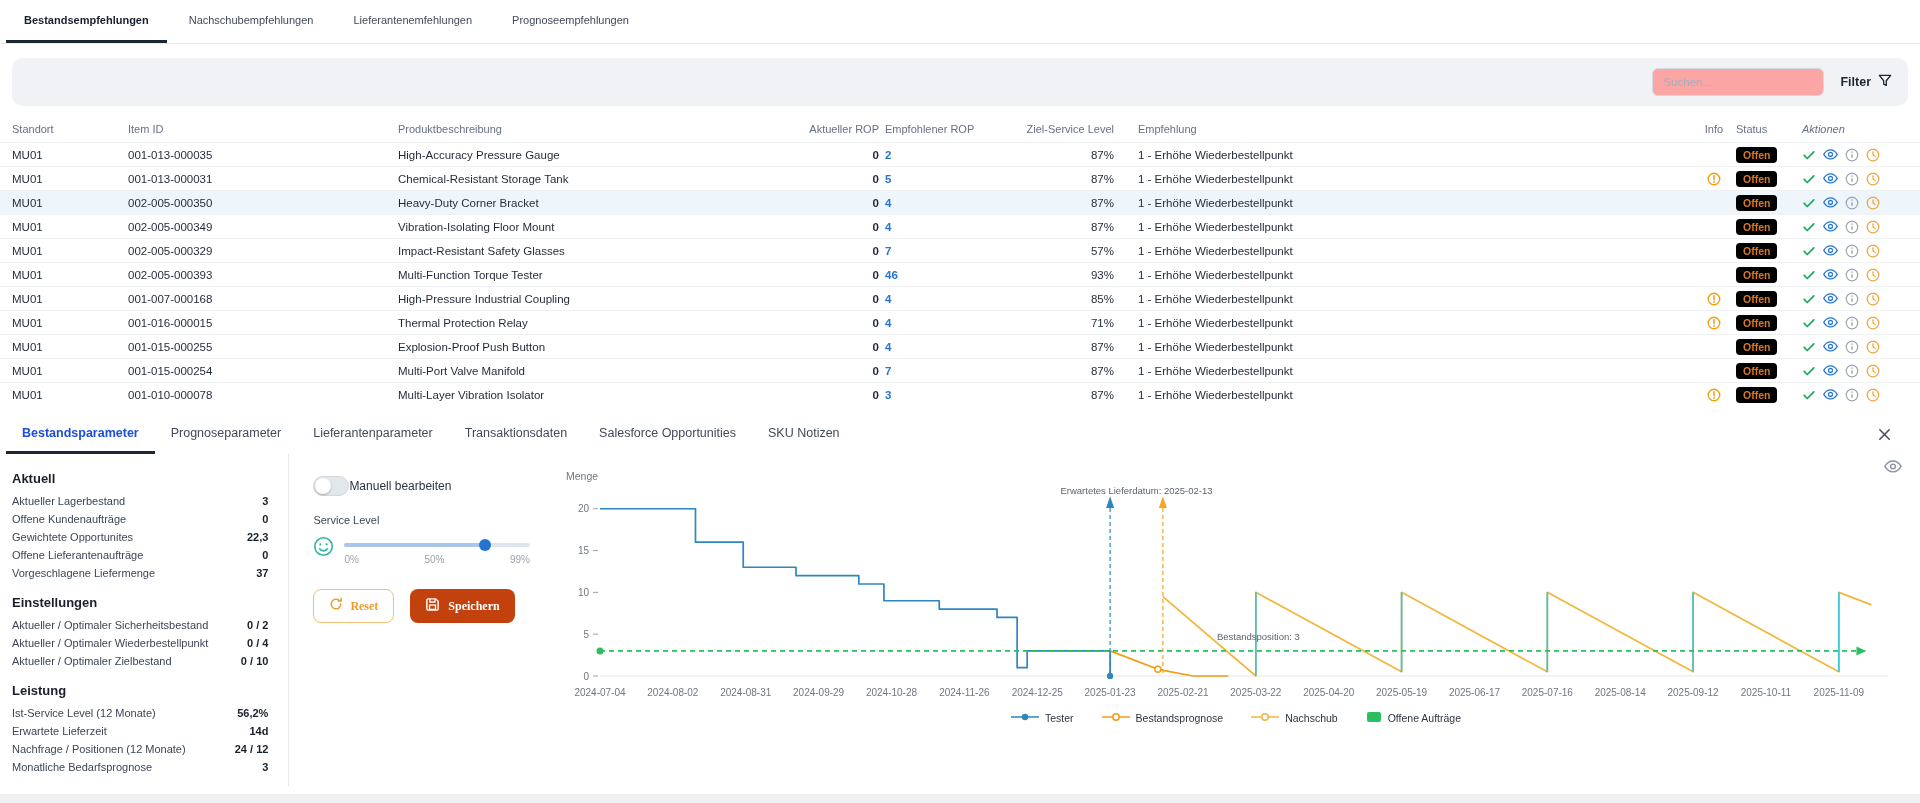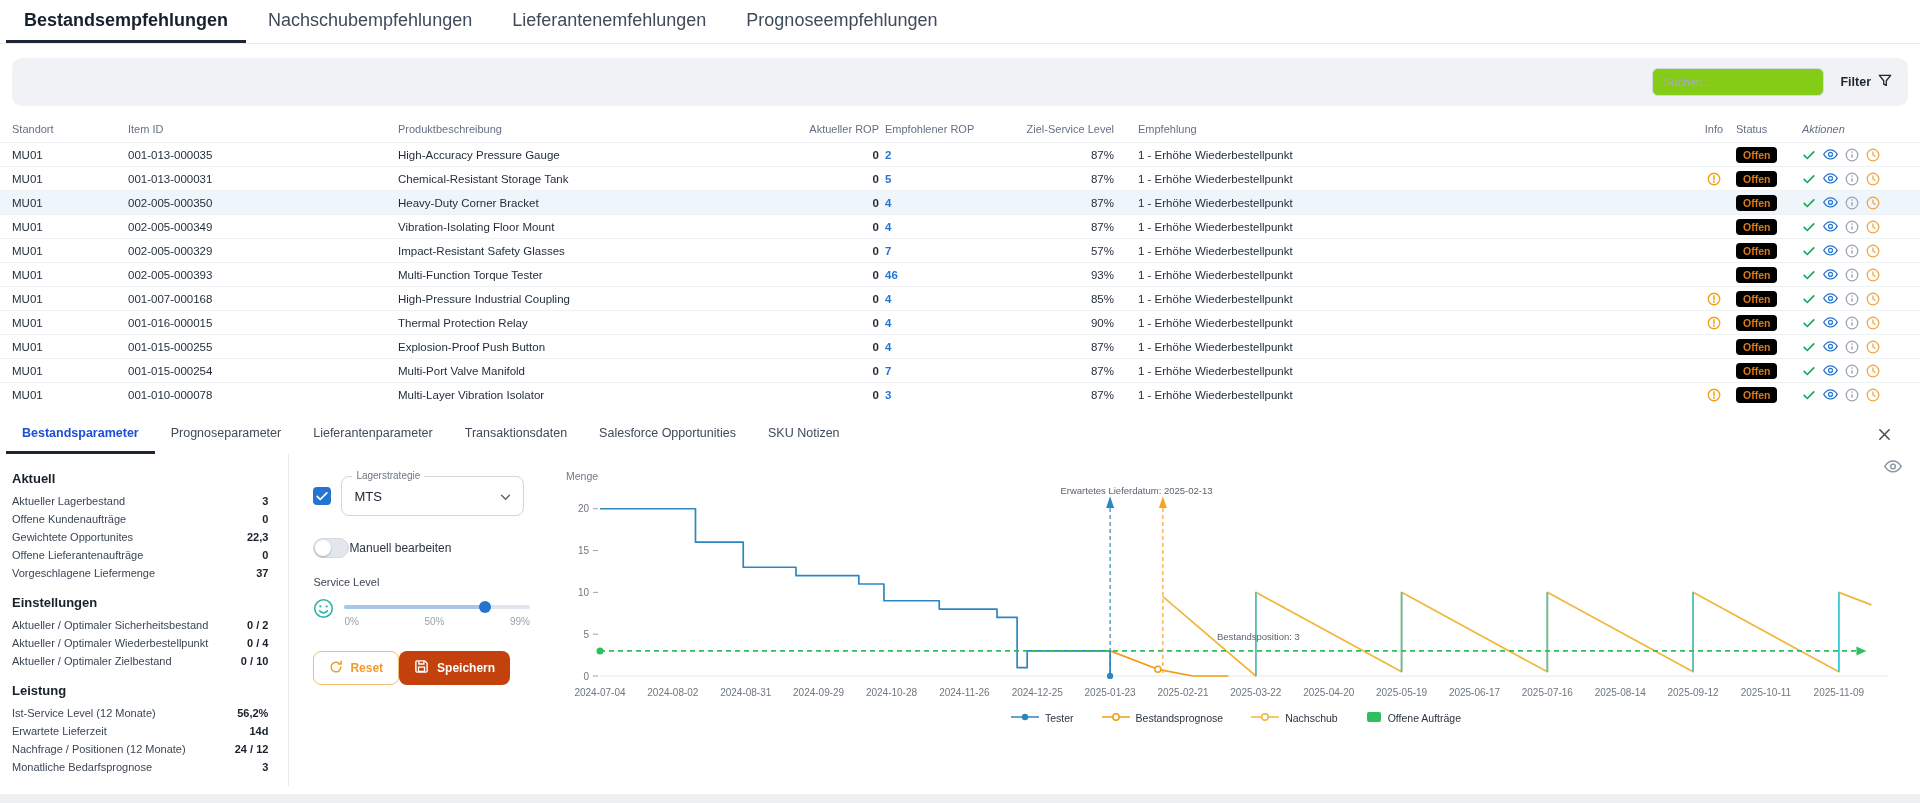--- a/index.html
+++ b/index.html
@@ -1,26 +1,26 @@
 <!DOCTYPE html>
 <html><head>
 <meta charset="utf-8">
 <style>
   *{margin:0;padding:0;box-sizing:border-box;}
   html,body{width:1920px;height:803px;overflow:hidden;}
   body{font-family:"Liberation Sans","DejaVu Sans",sans-serif;background:#fff;color:#1f2937;font-size:12px;position:relative;}
 
   
   .top-tabs{display:flex;gap:4px;border-bottom:1px solid #e8eaed;padding:0 6px;height:44px;align-items:stretch;}
-  .top-tab{padding:13px 18px;display:flex;align-items:center;font-size:18px;color:#3f4a5a;cursor:pointer;border-bottom:3px solid transparent;white-space:nowrap;}
+  .top-tab{padding:13px 18px;display:flex;align-items:center;font-size:11px;color:#3f4a5a;cursor:pointer;border-bottom:3px solid transparent;white-space:nowrap;}
   .top-tab.active{color:#16202e;font-weight:700;border-bottom-color:#1c2733;}
 
   
   .toolbar{margin:14px 12px 10px;background:#f0f2f5;border-radius:10px;height:48px;display:flex;align-items:center;justify-content:flex-end;gap:16px;padding:0 16px;}
-  .search-input{width:172px;height:28px;border:1px solid #d6dae0;border-radius:6px;background:#84cc16;padding:0 10px;font-size:11.5px;color:#333;font-family:inherit;outline:none;}
+  .search-input{width:172px;height:28px;border:1px solid #d6dae0;border-radius:6px;background:#fca5a5;padding:0 10px;font-size:11.5px;color:#333;font-family:inherit;outline:none;}
   .search-input::placeholder{color:#a7aeb8;}
   .filter-btn{display:flex;align-items:center;gap:7px;font-weight:700;font-size:12.5px;color:#1c2733;cursor:pointer;}
 
   
   .thead,.trow{display:flex;align-items:center;padding:0 12px;}
   .thead{height:26px;color:#667085;font-size:11px;}
   .trow{height:24px;border-top:1px solid #eef0f3;font-size:11.5px;cursor:pointer;background:#fff;}
   .trow.selected{background:#eef6fb;}
   .c-standort{width:116px;}
   .c-item{width:270px;}
@@ -61,21 +61,21 @@
   .toggle-label{font-size:12px;color:#2b3442;}
   .sl-label{margin-top:18px;font-size:11px;color:#3c4656;}
   .slider-row{display:flex;align-items:flex-start;gap:10px;margin-top:8px;}
   .smiley{margin-top:2px;display:inline-flex;}
   .slider-box{flex:1;}
   .slider{position:relative;height:4px;background:#e0e6ee;border-radius:2px;margin-top:9px;cursor:pointer;}
   .slider-fill{position:absolute;left:0;top:0;height:100%;background:#a9c6e8;border-radius:2px;}
   .slider-handle{position:absolute;top:50%;transform:translate(-50%,-50%);width:12px;height:12px;border-radius:50%;background:#2575d0;cursor:grab;}
   .slider-ticks{display:flex;justify-content:space-between;font-size:10px;color:#9aa3ad;margin-top:7px;}
   .doq{margin-top:18px;position:relative;height:42px;border:1px solid #cfd6dd;border-radius:8px;display:flex;align-items:center;padding:0 12px;font-size:13px;color:#202733;}
-  .btn-row{display:flex;margin-top:24px;}
+  .btn-row{display:flex;gap:16px;margin-top:24px;font-family:Liberation Serif, serif;}
   .btn-reset{display:flex;gap:7px;align-items:center;border:1px solid #f5bd72;color:#ef9b2d;background:#fff;border-radius:8px;height:34px;padding:0 15px;font-size:12px;font-weight:600;font-family:inherit;cursor:pointer;}
   .btn-save{display:flex;gap:8px;align-items:center;background:#c2410c;color:#fff;border-radius:8px;height:34px;padding:0 15px;font-size:12px;font-weight:600;border:none;font-family:inherit;cursor:pointer;}
 
   .chart-panel{flex:1;position:relative;padding:12px 6px 0 4px;}
   .chart-eye{position:absolute;top:6px;right:18px;cursor:pointer;}
   .legend{display:flex;justify-content:center;gap:28px;margin-top:2px;font-size:10.5px;color:#2b3442;}
   .leg-item{display:flex;align-items:center;gap:6px;}
 
   .footer-strip{position:absolute;left:0;right:0;bottom:0;height:9px;background:#eef0f2;}
 </style>
@@ -383,21 +383,21 @@
             </svg>
           </span>
         </div>
       </div>
       <div class="trow">
         <div class="c-standort">MU01</div>
         <div class="c-item">001-016-000015</div>
         <div class="c-desc">Thermal Protection Relay</div>
         <div class="c-arop">0</div>
         <div class="c-erop erop-val">4</div>
-        <div class="c-ziel">90%</div>
+        <div class="c-ziel">71%</div>
         <div class="c-empf">1 - Erhöhe Wiederbestellpunkt</div>
         <div class="c-info">
           <svg width="14" height="14" viewBox="0 0 16 16">
             <circle cx="8" cy="8" r="6.6" fill="none" stroke="#f59e0b" stroke-width="1.5"></circle>
             <line x1="8" y1="4.4" x2="8" y2="9" stroke="#f59e0b" stroke-width="1.7" stroke-linecap="round"></line>
             <circle cx="8" cy="11.4" r="1" fill="#f59e0b"></circle>
           </svg>
         </div>
         <div class="c-status"><span class="badge">Offen</span></div>
         <div class="c-akt">
@@ -610,34 +610,20 @@
         <span>Nachfrage / Positionen (12 Monate)</span>
         <span class="stat-val">24 / 12</span>
       </div>
       <div class="stat-row">
         <span>Monatliche Bedarfsprognose</span>
         <span class="stat-val">3</span>
       </div>
     </div>
 
   <div class="form-panel">
-    <div class="lager-row">
-      <span class="checkbox" id="cb-slot">
-          <svg width="14" height="14" viewBox="0 0 16 16">
-            <path d="M2.5 8.5l3.5 3.5L13.5 4.5" fill="none" stroke="#ffffff" stroke-width="2" stroke-linecap="round" stroke-linejoin="round"></path>
-          </svg>
-        </span>
-      <div class="select">
-        <span class="float-label">Lagerstrategie</span>
-        <span>MTS</span>
-        <span id="chev-slot"><svg width="11" height="7" viewBox="0 0 12 8">
-              <path d="M1.5 1.5L6 6l4.5-4.5" fill="none" stroke="#5b6470" stroke-width="1.6" stroke-linecap="round"></path>
-            </svg></span>
-      </div>
-    </div>
     <div class="toggle-row">
       <span class="toggle">
           <span class="knob"></span>
         </span>
       <span class="toggle-label">Manuell bearbeiten</span>
     </div>
     <div class="sl-label">Service Level</div>
     <div class="slider-row">
       <span class="smiley" id="smiley-slot">
           <svg width="21" height="21" viewBox="0 0 20 20">

